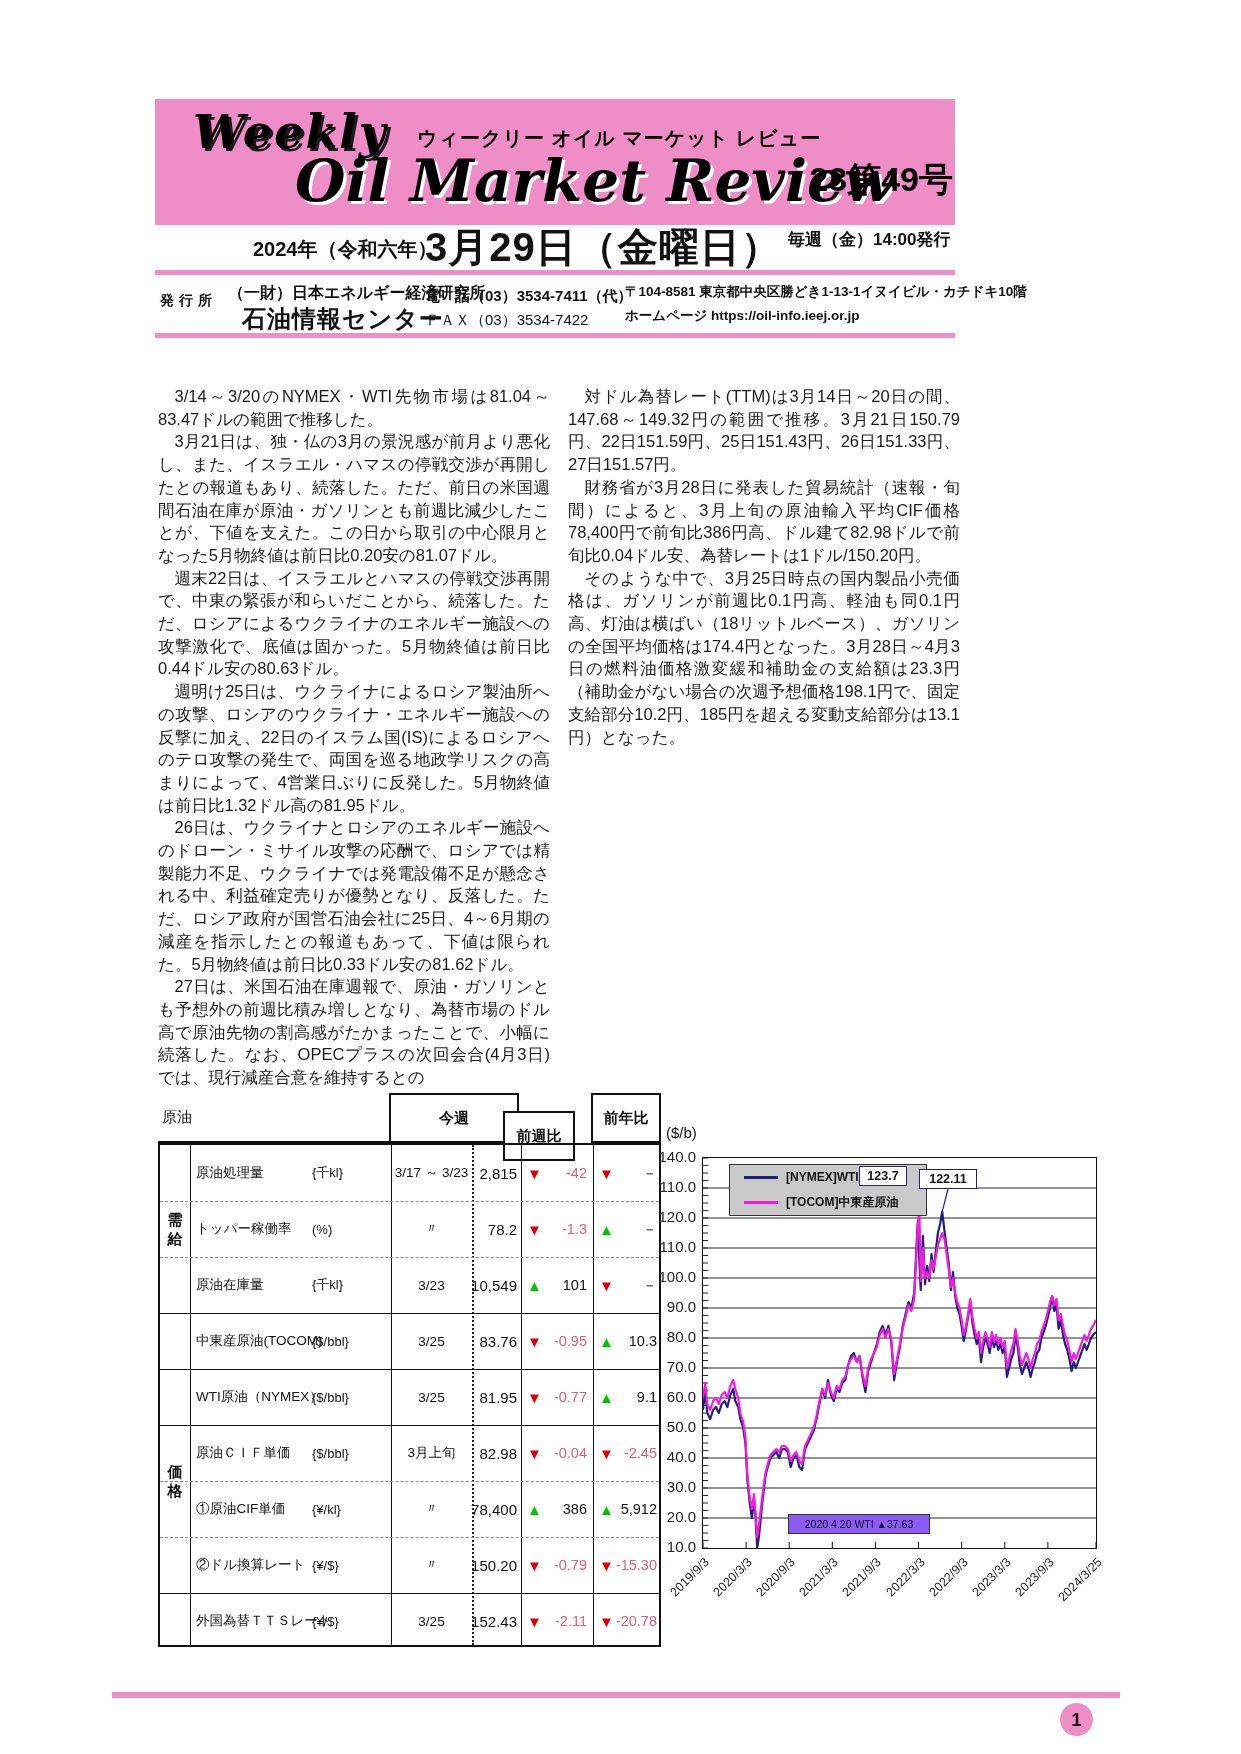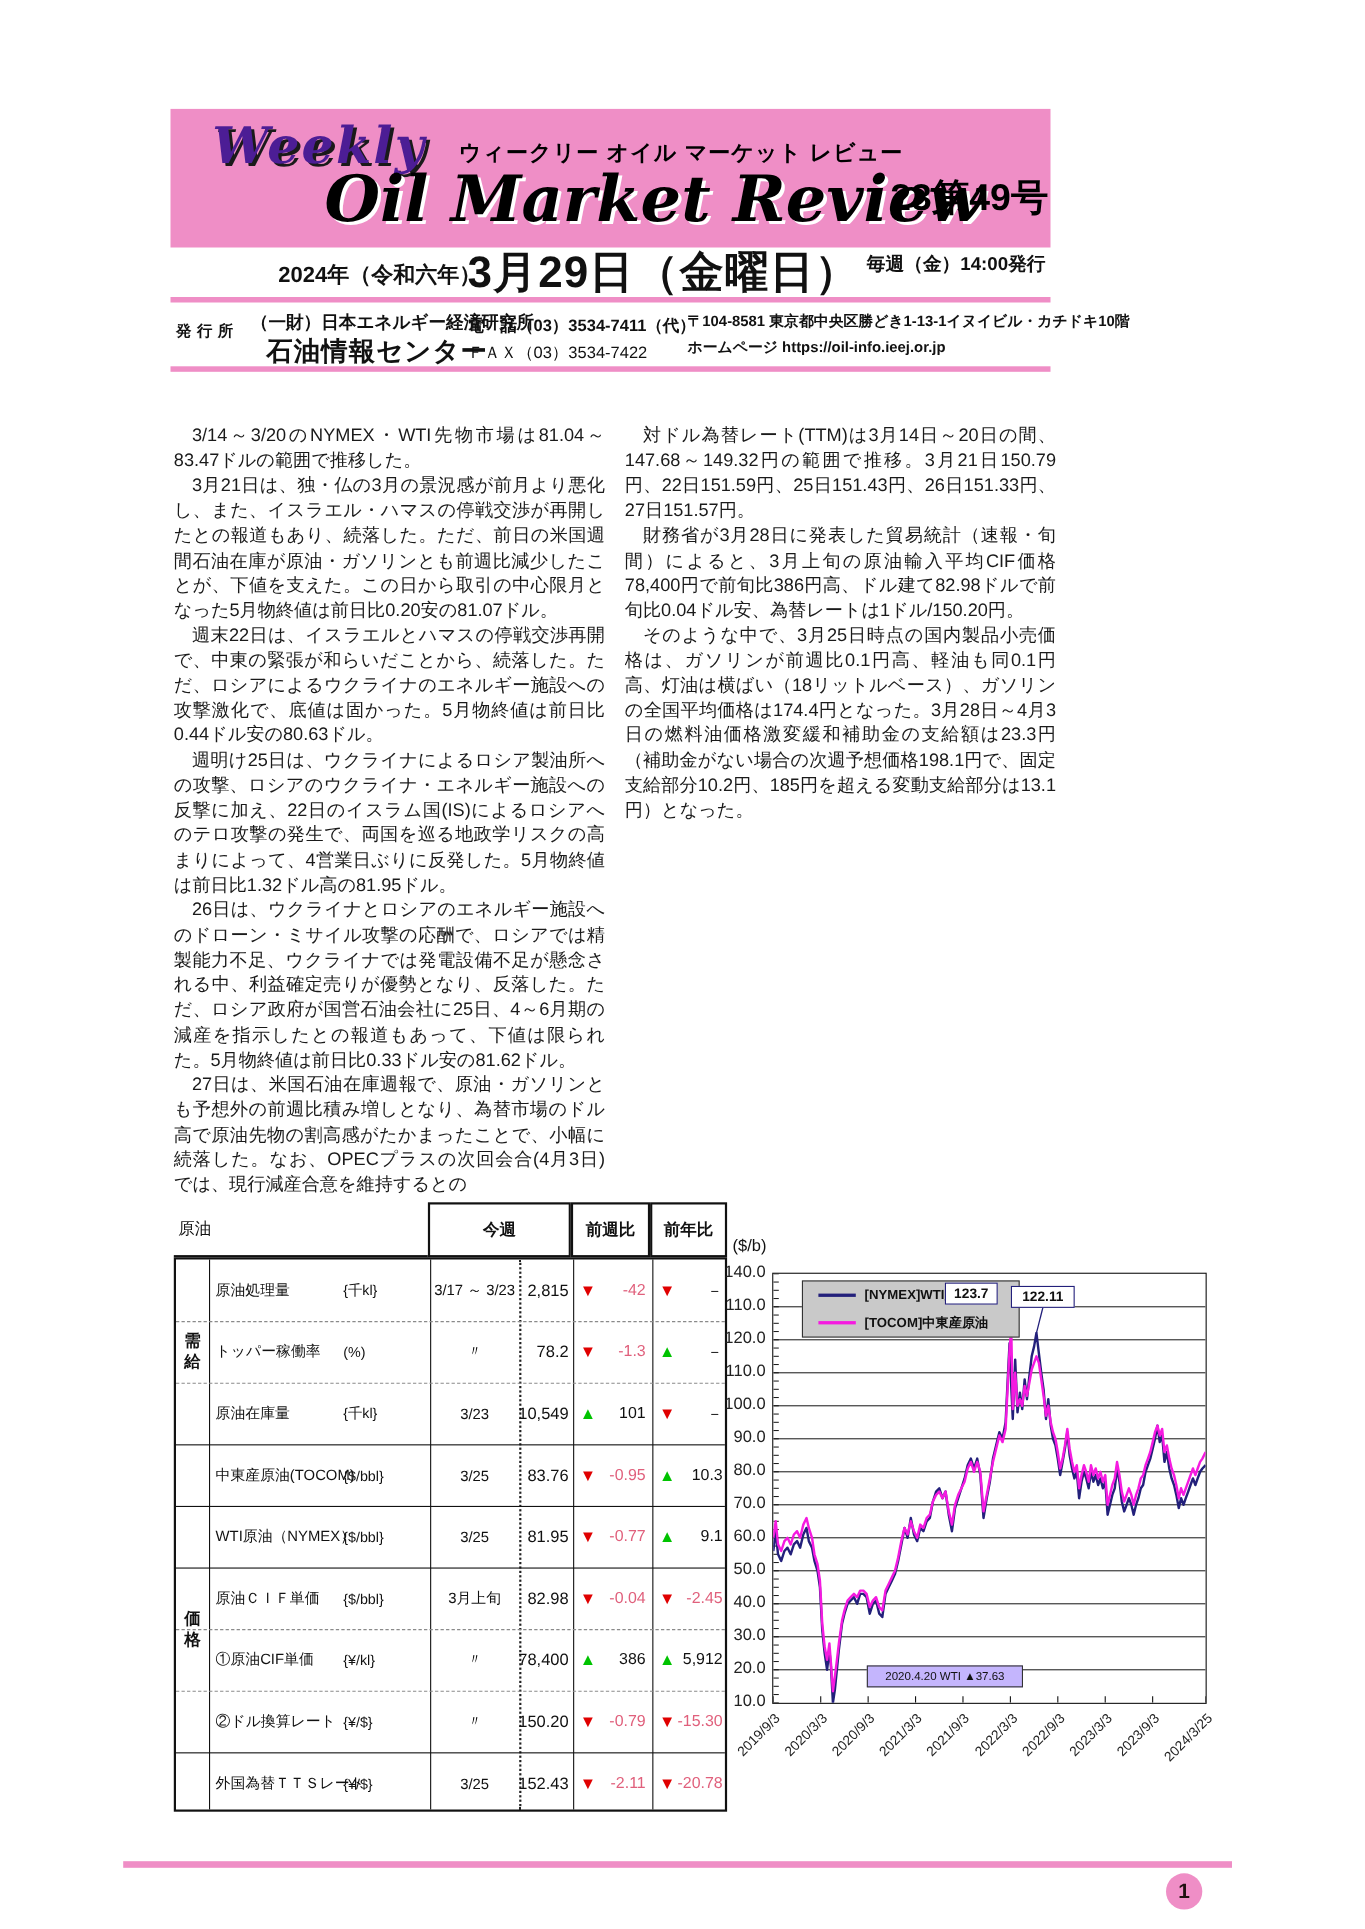--- a/index.html
+++ b/index.html
@@ -1,21 +1,21 @@
 <!DOCTYPE html>
 <html><head>
 <meta charset="utf-8">
 <style>
   html,body{margin:0;padding:0;background:#e9e9e9;}
   .page{position:relative;width:1241px;height:1754px;background:#ffffff;overflow:hidden;
         font-family:"Liberation Sans",sans-serif;color:#111;}
   
   .banner{position:absolute;left:155px;top:99px;width:800px;height:126px;background:var(--pink);}
   .weekly{position:absolute;left:38px;top:6px;font:italic bold 46px "DejaVu Serif",serif;
-          color:#4c1d95;text-shadow:3px 3px 0 #1a1a1a;letter-spacing:2px;}
+          color:#000000;text-shadow:3px 3px 0 #1a1a1a;letter-spacing:2px;}
   .kana{position:absolute;left:262px;top:26px;font-size:20px;font-weight:bold;color:#000;letter-spacing:1px;}
   .omr{position:absolute;left:140px;top:48px;font:italic bold 58px "DejaVu Serif",serif;color:#000;
        text-shadow:3px 3px 0 #fff;white-space:nowrap;}
   .issue{position:absolute;right:2px;top:58px;font-size:34px;font-weight:bold;color:#000;white-space:nowrap;}
   .yearline{position:absolute;left:253px;top:236px;font-size:20px;font-weight:bold;}
   .dateline{position:absolute;left:425px;top:220px;font-size:40px;font-weight:bold;letter-spacing:1px;}
   .pubinfo{position:absolute;left:788px;top:228px;font-size:17px;font-weight:bold;}
   .rule{position:absolute;left:155px;width:800px;height:5px;background:var(--pink);}
   .r1{top:270px;} .r2{top:333px;}
   .pub-label{position:absolute;left:160px;top:292px;font-size:14px;font-weight:bold;letter-spacing:5px;}
@@ -67,21 +67,21 @@
   .ylab{position:absolute;width:54px;text-align:right;font-size:15px;color:#222;}
   .xlab{position:absolute;width:86px;text-align:right;font-size:12.5px;color:#222;
         transform:rotate(-45deg);transform-origin:100% 0;white-space:nowrap;}
   .legend{position:absolute;left:26px;top:6px;width:196px;height:50px;background:#c9c9c9;
           border:1.5px solid #333;z-index:3;}
   .legrow{display:flex;align-items:center;height:25px;}
   .legline{width:34px;height:3px;margin:0 8px 0 14px;}
   .legtxt{font-size:12px;font-weight:bold;color:#111;}
   .callout{position:absolute;height:20px;background:#fff;border:1.6px solid var(--navy);z-index:3;
            display:flex;align-items:center;justify-content:center;font-size:12.5px;font-weight:bold;box-sizing:border-box;}
-  .notebox{position:absolute;height:20px;background:#c4b5fd;border:1px solid #333;z-index:3;
+  .notebox{position:absolute;height:20px;background:#8b5cf6;border:1px solid #333;z-index:3;
            display:flex;align-items:center;justify-content:center;font-size:10.5px;box-sizing:border-box;}
   
   .frule{position:absolute;left:112px;top:1692px;width:1008px;height:6px;background:var(--pink);}
   .pagenum{position:absolute;left:1060px;top:1703px;width:33px;height:33px;border-radius:50%;
            background:var(--pink);display:flex;align-items:center;justify-content:center;
            font-size:19px;font-weight:bold;color:#201010;}
 </style>
 </head>
 <body>
 
@@ -120,21 +120,21 @@
       <p class="ind">対ドル為替レート(TTM)は3月14日～20日の間、147.68～149.32円の範囲で推移。3月21日150.79円、22日151.59円、25日151.43円、26日151.33円、27日151.57円。</p>
       <p class="ind">財務省が3月28日に発表した貿易統計（速報・旬間）によると、3月上旬の原油輸入平均CIF価格78,400円で前旬比386円高、ドル建て82.98ドルで前旬比0.04ドル安、為替レートは1ドル/150.20円。</p>
       <p class="ind">そのような中で、3月25日時点の国内製品小売価格は、ガソリンが前週比0.1円高、軽油も同0.1円高、灯油は横ばい（18リットルベース）、ガソリンの全国平均価格は174.4円となった。3月28日～4月3日の燃料油価格激変緩和補助金の支給額は23.3円（補助金がない場合の次週予想価格198.1円で、固定支給部分10.2円、185円を超える変動支給部分は13.1円）となった。</p>
     </div>
 
   <div class="tbl" id="tbl">
       <div class="corner" style="">
         <span style="padding-left: 4px;">原油</span>
       </div>
       <div class="hcell" style="left:231px;width:130px;">今週</div>
-      <div class="hcell" style="left:361px;width:72px;">前週比</div>
+      <div class="hcell" style="left:345px;width:72px;margin-top:18px;">前週比</div>
       <div class="hcell" style="left:433px;width:70px;">前年比</div>
       <div class="dataarea" style="">
         <div class="vline" style="left:30px;"></div>
         <div class="vline" style="left:231px;"></div>
         <div class="vline" style="left:361px;"></div>
         <div class="vline" style="left:433px;"></div>
         <div class="vdot" style="left:312px;"></div>
         <div class="hsep dashed" style="top:56px;"></div>
         <div class="hsep dashed" style="top:112px;"></div>
         <div class="hsep solid" style="top:168px;"></div>

